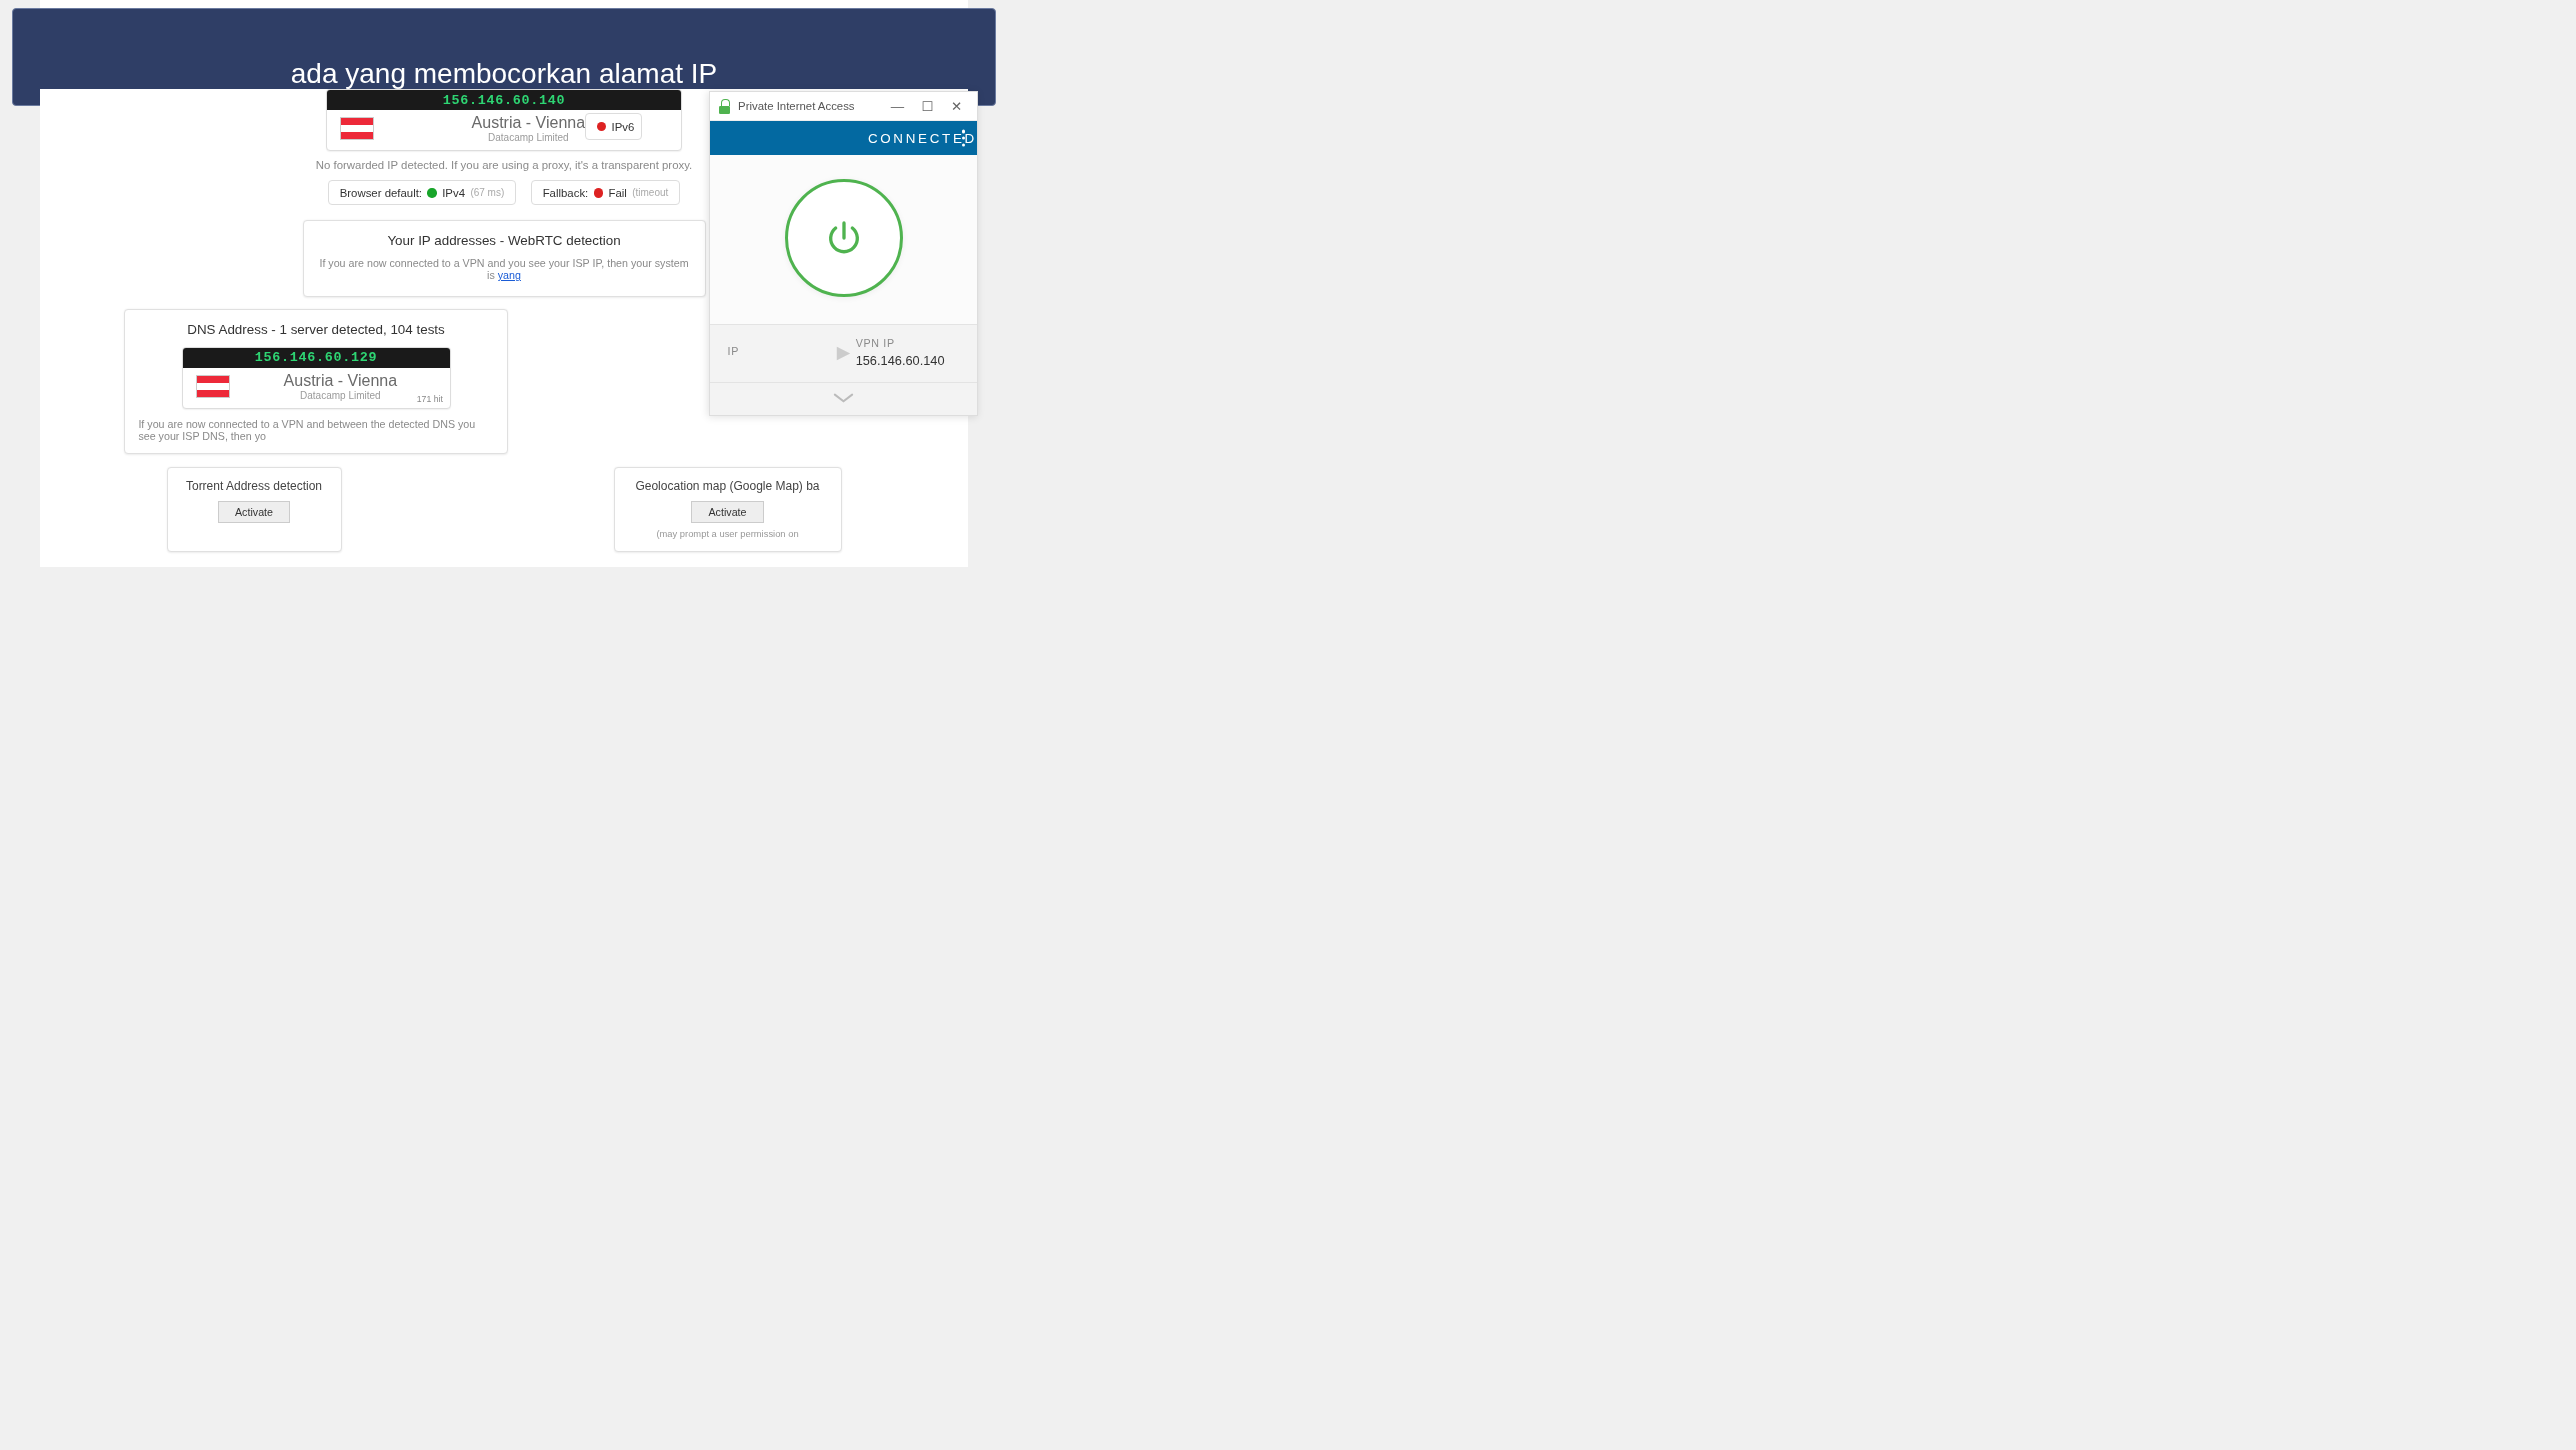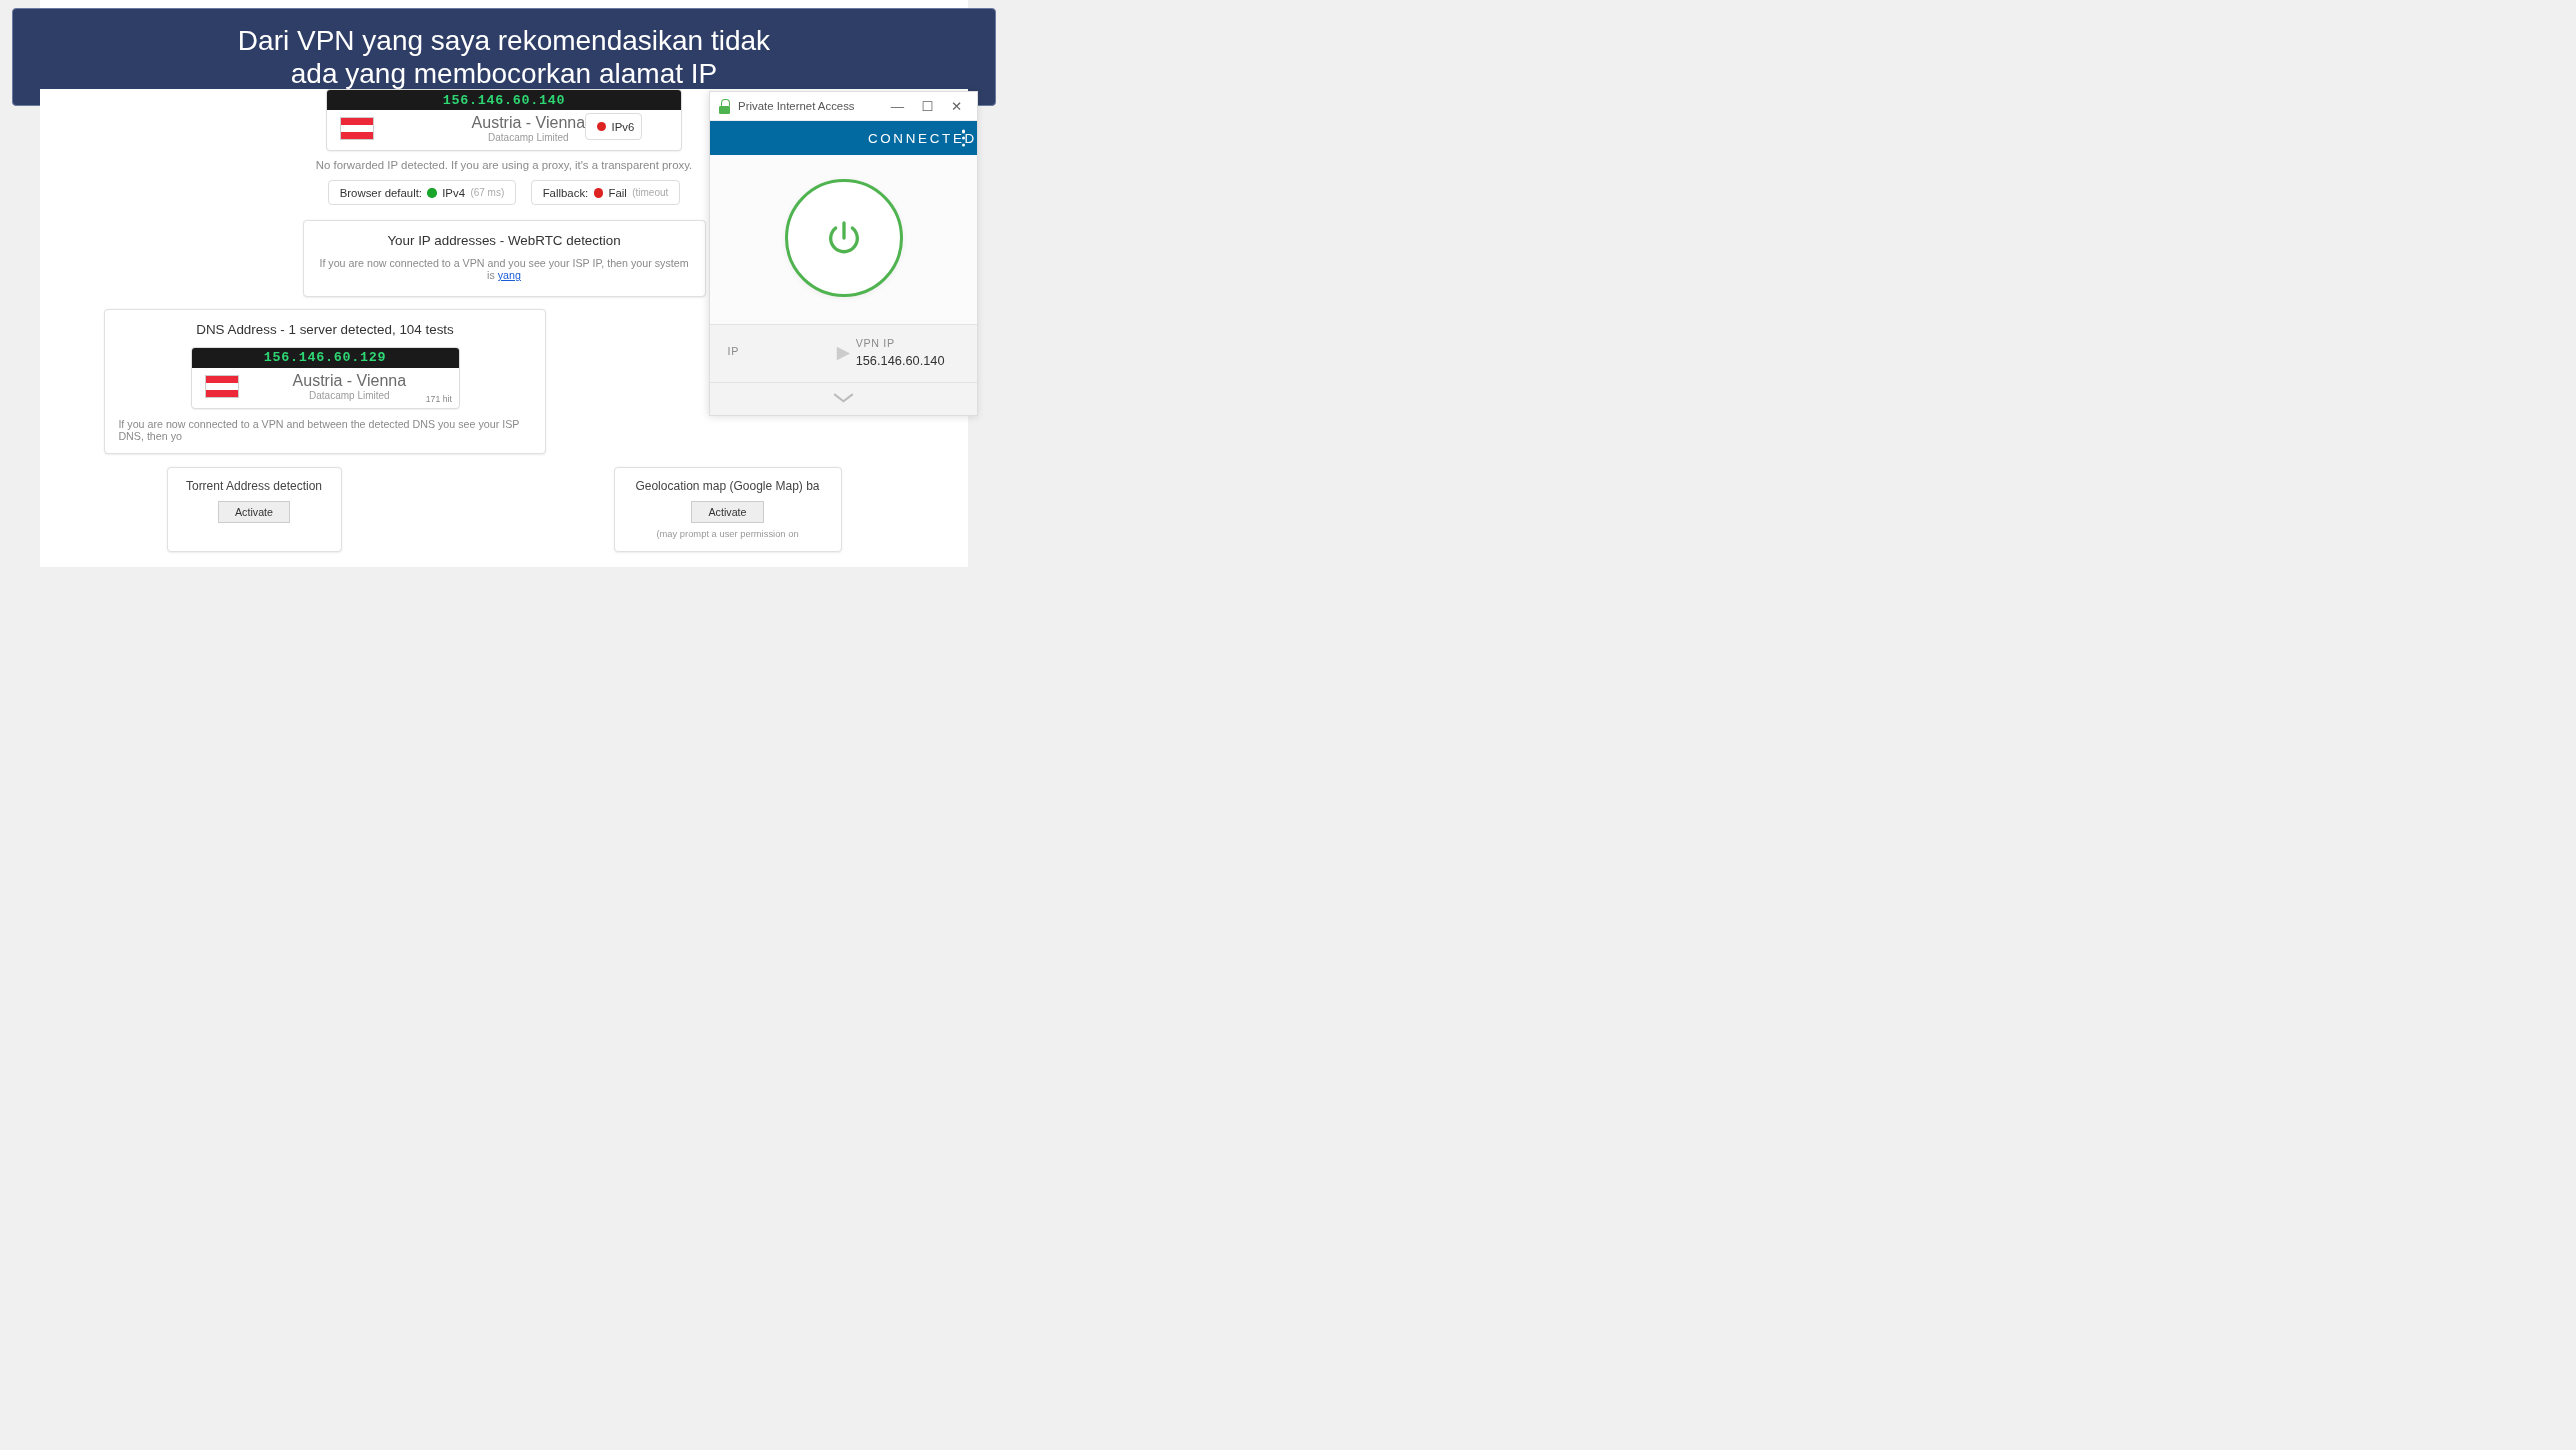--- a/index.html
+++ b/index.html
@@ -27,21 +27,21 @@
   .pill { border: 0.7px solid #ddd; border-radius: 4px; padding: 5.4px 10.7px; font-size: 11.4px; color: #333; background: #fff; display: flex; align-items: center; gap: 5.4px; }
   .dot-green { width: 9.4px; height: 9.4px; border-radius: 50%; background: #18a52a; display: inline-block; }
   .dot-red { width: 9.4px; height: 9.4px; border-radius: 50%; background: #d22; display: inline-block; }
   .muted { color: #aaa; font-size: 10px; }
   
   .section-card { width: 403px; padding: 12px 14.8px 14.8px; text-align: center; }
   .section-title { font-size: 13.4px; color: #333; margin-bottom: 9.4px; font-weight: 400; }
   .section-note { color: #8a8a8a; font-size: 10.7px; }
   .link { color: #1a5cd6; text-decoration: underline; }
   
-  .widecard { width: 442px; margin-left: 64px; }
+  .widecard { width: 384px; margin-left: 84px; }
   
   .bottomrow { display: flex; gap: 19px; justify-content: center; margin-top: 6.7px; }
   .smallcard { width: 175px; padding: 10.7px 9.4px 12px; text-align: center; }
   .smallcard2 { width: 228px; }
   .btn { background: #eee; border: 0.7px solid #ccc; padding: 4px 16px; font-size: 10.7px; color: #333; cursor: pointer; }
   .sm-title { font-size: 12px; color: #444; margin-bottom: 8px; font-weight: 400; }
   .sm-note { color: #999; font-size: 9.4px; margin-top: 5.4px; }
   
   
   .pia { position: absolute; top: 91px; right: 30px; width: 269px; background: #fff; border: 0.7px solid #ddd; box-shadow: -1.3px 1.3px 8px rgba(0,0,0,0.12); z-index: 50; }
@@ -67,21 +67,21 @@
   .arrow-right { color: #ccc; font-size: 17.5px; margin: 0 5.4px; }
   .pia-expand { text-align: center; padding: 9.4px 0; border-top: 0.7px solid #e3e3e3; color: #bbb; cursor: pointer; background: #f3f3f3; }
   .pia-expand svg { width: 23px; height: 12px; }
 </style>
 </head>
 <body>
 
 <div class="page"></div>
 
 <div class="banner">
-  <span>Dari VPN yang saya rekomendasikan tidak</span><br>
+  <br>
   <span>ada yang membocorkan alamat IP</span>
 </div>
 
 <div class="content">
 
   <div class="ipbox" style="margin-top:0;">
     <div class="ipbox-bar">156.146.60.140</div>
     <div class="ipbox-body">
       <div class="flag-at"></div>
       <div class="loc">

